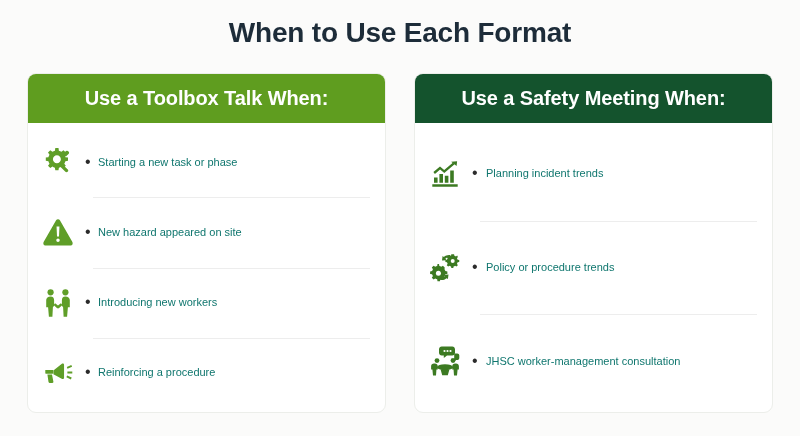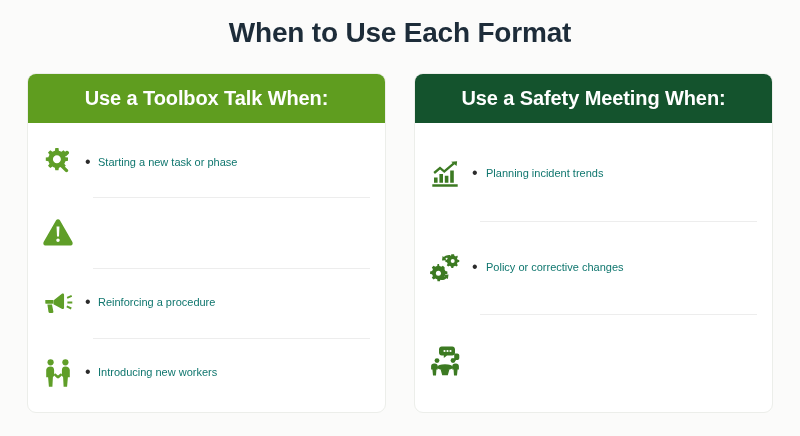--- a/index.html
+++ b/index.html
@@ -146,46 +146,47 @@
           <span class="row-text">Starting a new task or phase</span>
         </div>
 
         <div class="row">
           <span class="row-icon">
             <svg width="32" height="32" viewBox="0 0 32 32" fill="#5f9e28">
               <path d="M16 3.2c-0.8 0-1.5 0.43-1.9 1.15L1.6 26.1c-0.4 0.72-0.4 1.6 0 2.3 0.4 0.72 1.15 1.15 1.95 1.15h24.9c0.8 0 1.55-0.43 1.95-1.15 0.4-0.7 0.4-1.58 0-2.3L17.9 4.35C17.5 3.63 16.8 3.2 16 3.2z"></path>
               <path d="M14.55 10.4h2.9l-0.45 10.1h-2l-0.45-10.1zM16 22.5c0.95 0 1.7 0.78 1.7 1.72 0 0.95-0.75 1.72-1.7 1.72s-1.7-0.77-1.7-1.72c0-0.94 0.75-1.72 1.7-1.72z" fill="#ffffff"></path>
             </svg>
           </span>
-        </div>
-
-
-        <div class="row">
-          <span class="row-icon">
-            <svg width="32" height="32" viewBox="0 0 32 32" fill="#5f9e28">
-              <path d="M20.2 6.6c0.85-0.45 1.85 0.15 1.85 1.1v13.1c0 0.95-1 1.55-1.85 1.1L11.4 17.3v-3.7L20.2 6.6z"></path>
-              <path d="M3.3 13.0h7.9v3.1c0 0.3-0.25 0.55-0.55 0.55H3.85c-0.3 0-0.55-0.25-0.55-0.55V13.0z"></path>
-              <path d="M5.4 17.4h4.6l1.4 7.4c0.1 0.6-0.35 1.15-0.95 1.15H7.5c-0.5 0-0.93-0.37-0.99-0.87L5.4 17.4z"></path>
-              <path d="M24.8 10.0l4.5-2.1 0.8 1.8-4.6 2.0zM25.4 14.4h4.9v2.0h-4.9zM25.1 18.6l4.6 2.0-0.8 1.8-4.5-2.1z"></path>
-            </svg>
-          </span>
-          <span class="row-text">Reinforcing a procedure</span>
-        </div>
+          <span class="row-text">New hazard appeared on site</span>
+        </div>
+
 
         <div class="row">
           <span class="row-icon">
             <svg width="32" height="32" viewBox="0 0 32 32" fill="#5f9e28">
               <circle cx="8.6" cy="5.3" r="3.1"></circle>
               <path d="M8.6 9.4c-2.5 0-4.4 1.5-4.4 3.6v7.3h1.9l0.8 9.4h3.5l0.5-9.4 1.2-1.5v-5.8c0-2.1-1-3.6-3.5-3.6z"></path>
               <circle cx="23.4" cy="5.3" r="3.1"></circle>
               <path d="M23.4 9.4c2.5 0 4.4 1.5 4.4 3.6v7.3h-1.9l-0.8 9.4h-3.5l-0.5-9.4-1.2-1.5v-5.8c0-2.1 1-3.6 3.5-3.6z"></path>
               <path d="M13.1 16.2l2.9 2.3 2.9-2.3 1.5 1.7-3.3 3.1c-0.6 0.55-1.55 0.55-2.2 0l-3.3-3.1 1.5-1.7z"></path>
             </svg>
           </span>
           <span class="row-text">Introducing new workers</span>
+        </div>
+
+        <div class="row">
+          <span class="row-icon">
+            <svg width="32" height="32" viewBox="0 0 32 32" fill="#5f9e28">
+              <path d="M20.2 6.6c0.85-0.45 1.85 0.15 1.85 1.1v13.1c0 0.95-1 1.55-1.85 1.1L11.4 17.3v-3.7L20.2 6.6z"></path>
+              <path d="M3.3 13.0h7.9v3.1c0 0.3-0.25 0.55-0.55 0.55H3.85c-0.3 0-0.55-0.25-0.55-0.55V13.0z"></path>
+              <path d="M5.4 17.4h4.6l1.4 7.4c0.1 0.6-0.35 1.15-0.95 1.15H7.5c-0.5 0-0.93-0.37-0.99-0.87L5.4 17.4z"></path>
+              <path d="M24.8 10.0l4.5-2.1 0.8 1.8-4.6 2.0zM25.4 14.4h4.9v2.0h-4.9zM25.1 18.6l4.6 2.0-0.8 1.8-4.5-2.1z"></path>
+            </svg>
+          </span>
+          <span class="row-text">Reinforcing a procedure</span>
         </div>
 
       </div>
     </div>
 
     <div class="card right">
       <div class="card-header">Use a Safety Meeting When:</div>
       <div class="card-body">
 
         <div class="row">
@@ -205,39 +206,40 @@
           <span class="row-icon">
             <svg width="32" height="32" viewBox="0 0 32 32" fill="#3c7a22">
               <path d="M10.0 14.3l-0.3 2.0c-0.7 0.2-1.35 0.48-1.93 0.85L6.1 16.0 4.3 17.8l1.15 1.65c-0.37 0.58-0.65 1.23-0.85 1.93l-2.0 0.3v2.5l2.0 0.3c0.2 0.7 0.48 1.35 0.85 1.93L4.3 28.1l1.8 1.8 1.65-1.15c0.58 0.37 1.23 0.65 1.93 0.85l0.3 2.0h2.5l0.3-2.0c0.7-0.2 1.35-0.48 1.93-0.85l1.65 1.15 1.8-1.8-1.15-1.65c0.37-0.58 0.65-1.23 0.85-1.93l2.0-0.3v-2.5l-2.0-0.3c-0.2-0.7-0.48-1.35-0.85-1.93L17.2 17.8l-1.8-1.8-1.65 1.15c-0.58-0.37-1.23-0.65-1.93-0.85l-0.3-2.0h-1.52z" transform="translate(-1.5,-2.3)"></path>
               <circle cx="9.4" cy="21.2" r="2.5" fill="#ffffff"></circle>
               <path d="M22.3 2.1l-0.24 1.6c-0.56 0.16-1.08 0.38-1.55 0.68L19.2 3.5 17.75 4.95l0.92 1.32c-0.3 0.47-0.52 0.99-0.68 1.55l-1.6 0.24v2.0l1.6 0.24c0.16 0.56 0.38 1.08 0.68 1.55l-0.92 1.32 1.45 1.45 1.32-0.92c0.47 0.3 0.99 0.52 1.55 0.68l0.24 1.6h2.0l0.24-1.6c0.56-0.16 1.08-0.38 1.55-0.68l1.32 0.92 1.45-1.45-0.92-1.32c0.3-0.47 0.52-0.99 0.68-1.55l1.6-0.24v-2.0l-1.6-0.24c-0.16-0.56-0.38-1.08-0.68-1.55l0.92-1.32L28.2 3.5l-1.32 0.92c-0.47-0.3-0.99-0.52-1.55-0.68l-0.24-1.6h-2.8z"></path>
               <circle cx="23.7" cy="9.0" r="2.0" fill="#ffffff"></circle>
               <path d="M14.9 4.9c1.8-1.5 4.2-2.2 6.6-1.8l-0.5 2.3c-1.7-0.3-3.4 0.2-4.6 1.3l1.2 1.5-4.6 0.4 0.6-4.6 1.3 0.9z"></path>
               <path d="M17.6 26.2c-1.8 1.5-4.2 2.2-6.6 1.8l0.5-2.3c1.7 0.3 3.4-0.2 4.6-1.3l-1.2-1.5 4.6-0.4-0.6 4.6-1.3-0.9z"></path>
             </svg>
           </span>
-          <span class="row-text">Policy or corrective changes</span>
+          <span class="row-text">Policy or procedure trends</span>
         </div>
 
 
         <div class="row">
           <span class="row-icon">
             <svg width="32" height="32" viewBox="0 0 32 32" fill="#3c7a22">
               <path d="M12.7 1.6h10.6c1.5 0 2.7 1.2 2.7 2.7v3.4c0 1.5-1.2 2.7-2.7 2.7h-5.3l-3.2 2.7v-2.7h-2.1c-1.5 0-2.7-1.2-2.7-2.7V4.3c0-1.5 1.2-2.7 2.7-2.7z"></path>
               <circle cx="15.5" cy="6.0" r="1.1" fill="#ffffff"></circle>
               <circle cx="18.5" cy="6.0" r="1.1" fill="#ffffff"></circle>
               <circle cx="21.5" cy="6.0" r="1.1" fill="#ffffff"></circle>
               <path d="M25.2 8.5h3.0c1.2 0 2.1 0.95 2.1 2.1v2.3c0 1.15-0.9 2.1-2.1 2.1h-1.1l-2.2 1.9v-1.9h-0.6c-0.9 0-1.7-0.6-2.0-1.4h2.9V8.5z"></path>
               <circle cx="8.0" cy="15.6" r="2.4"></circle>
               <path d="M5.0 18.6c-1.6 0-2.9 1.1-2.9 2.6v3.4h1.3l0.6 5.8h3.0l0.45-5.8h1.3v-3.4c0-1.5-1.3-2.6-2.9-2.6h-0.85z"></path>
               <circle cx="24.0" cy="15.6" r="2.4"></circle>
               <path d="M27.0 18.6c1.6 0 2.9 1.1 2.9 2.6v3.4h-1.3l-0.6 5.8h-3.0l-0.45-5.8h-1.3v-3.4c0-1.5 1.3-2.6 2.9-2.6h0.85z"></path>
               <ellipse cx="16.0" cy="22.2" rx="7.9" ry="3.0"></ellipse>
               <path d="M11.6 24.6h8.8l-1.6 5.6h-5.6l-1.6-5.6z"></path>
             </svg>
           </span>
+          <span class="row-text">JHSC worker-management consultation</span>
         </div>
 
       </div>
     </div>
 
   </div>
 </div>
 
 </body></html>

